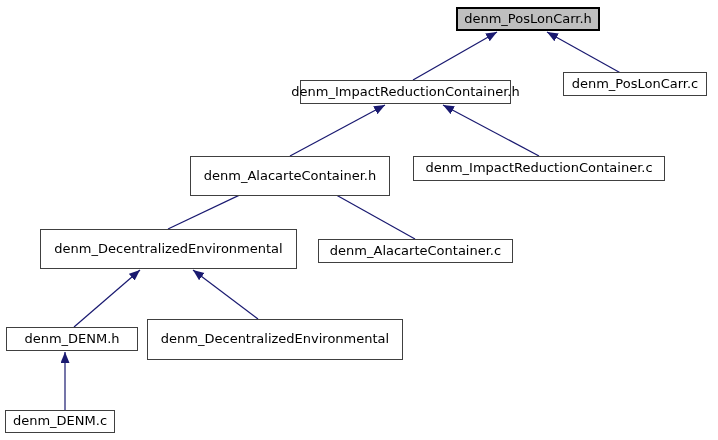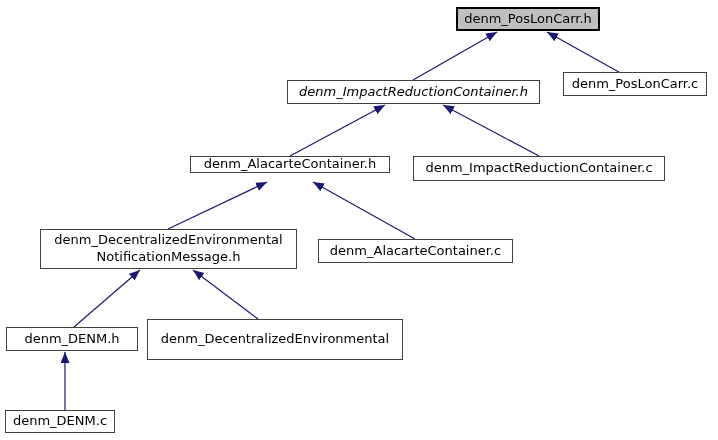--- a/index.html
+++ b/index.html
@@ -41,35 +41,34 @@
       <line x1="168" y1="229" x2="267" y2="182" stroke="#191970" stroke-width="1.2" marker-end="url(#arrowhead)"></line>
       <line x1="415" y1="239" x2="313" y2="182" stroke="#191970" stroke-width="1.2" marker-end="url(#arrowhead)"></line>
       <line x1="74" y1="327" x2="140" y2="270" stroke="#191970" stroke-width="1.2" marker-end="url(#arrowhead)"></line>
       <line x1="258" y1="319" x2="193" y2="270" stroke="#191970" stroke-width="1.2" marker-end="url(#arrowhead)"></line>
       <line x1="65" y1="410" x2="65" y2="352" stroke="#191970" stroke-width="1.2" marker-end="url(#arrowhead)"></line>
     </svg>
   <div id="node-layer">
       <div class="node highlighted" style="left: 456px; top: 7px; width: 144px; height: 24px;">
         <div class="node-line">denm_PosLonCarr.h</div>
       </div>
-      <div class="node" style="left: 287px; top: 80px; width: 253px; height: 24px; font-style: italic;">
+      <div class="node" style="left: 300px; top: 80px; width: 211px; height: 24px;">
         <div class="node-line">denm_ImpactReductionContainer.h</div>
       </div>
       <div class="node" style="left: 563px; top: 72px; width: 144px; height: 24px;">
         <div class="node-line">denm_PosLonCarr.c</div>
       </div>
-      <div class="node" style="left: 190px; top: 156px; width: 200px; height: 17px;">
+      <div class="node" style="left: 190px; top: 156px; width: 200px; height: 40px;">
         <div class="node-line">denm_AlacarteContainer.h</div>
       </div>
       <div class="node" style="left: 413px; top: 156px; width: 252px; height: 25px;">
         <div class="node-line">denm_ImpactReductionContainer.c</div>
       </div>
       <div class="node" style="left: 40px; top: 229px; width: 257px; height: 40px;">
         <div class="node-line">denm_DecentralizedEnvironmental</div>
-        <div class="node-line">NotificationMessage.h</div>
       </div>
       <div class="node" style="left: 318px; top: 239px; width: 195px; height: 24px;">
         <div class="node-line">denm_AlacarteContainer.c</div>
       </div>
       <div class="node" style="left: 6px; top: 327px; width: 132px; height: 24px;">
         <div class="node-line">denm_DENM.h</div>
       </div>
       <div class="node" style="left: 147px; top: 319px; width: 256px; height: 41px;">
         <div class="node-line">denm_DecentralizedEnvironmental</div>
       </div>

